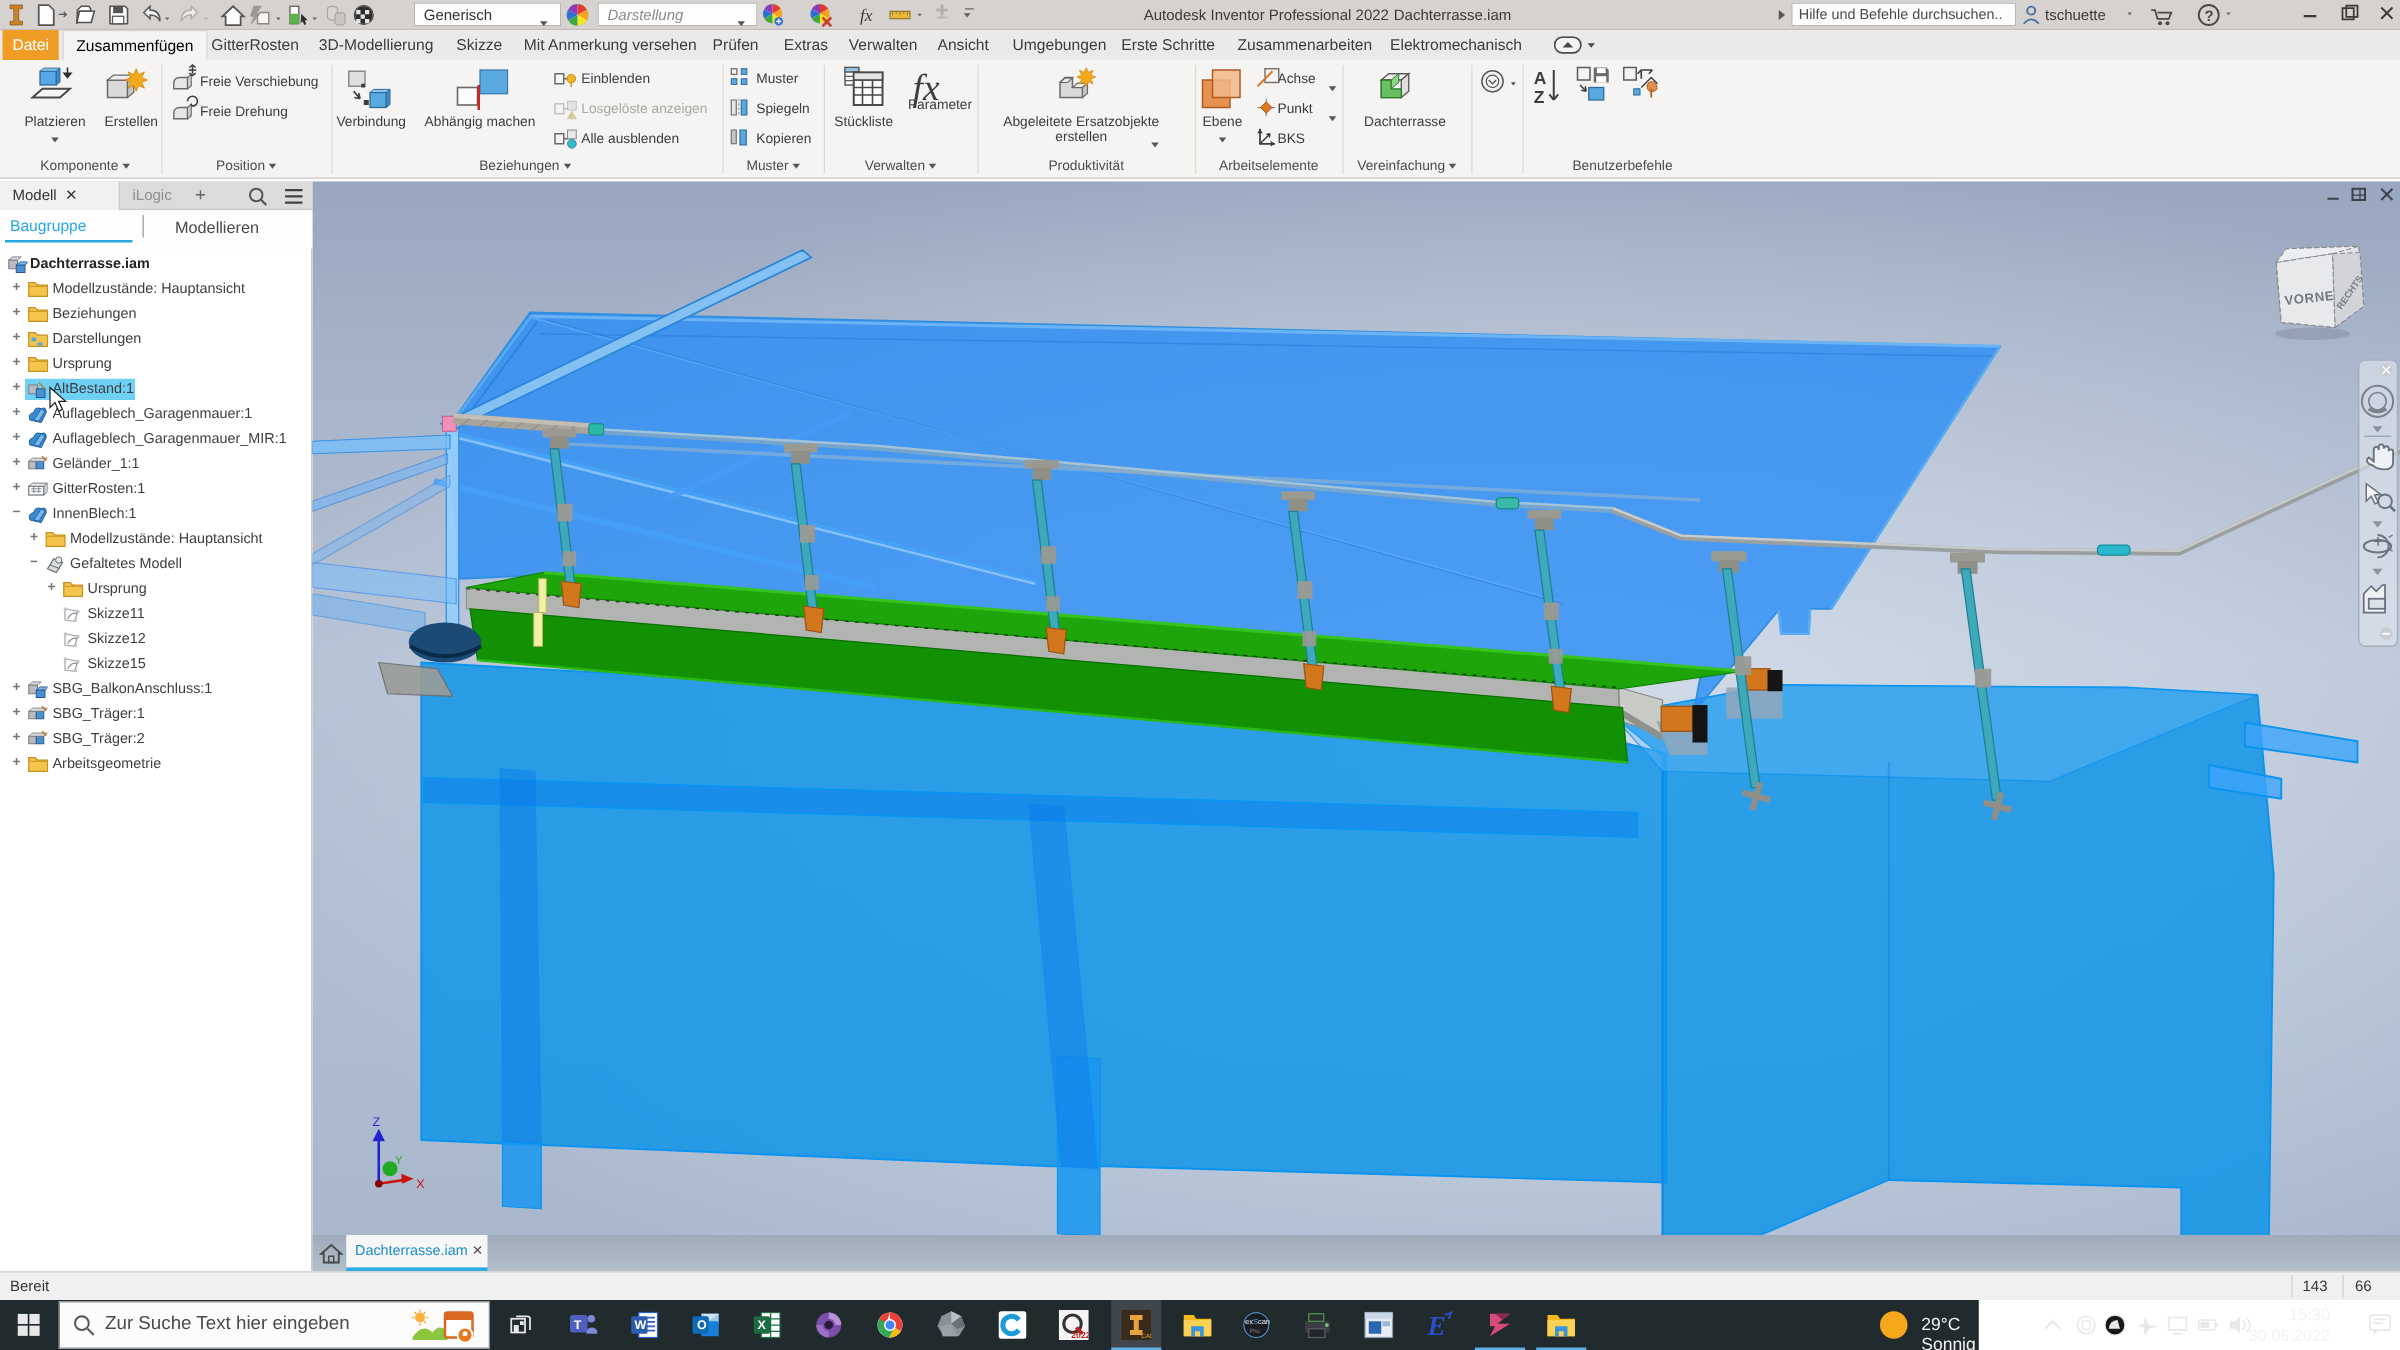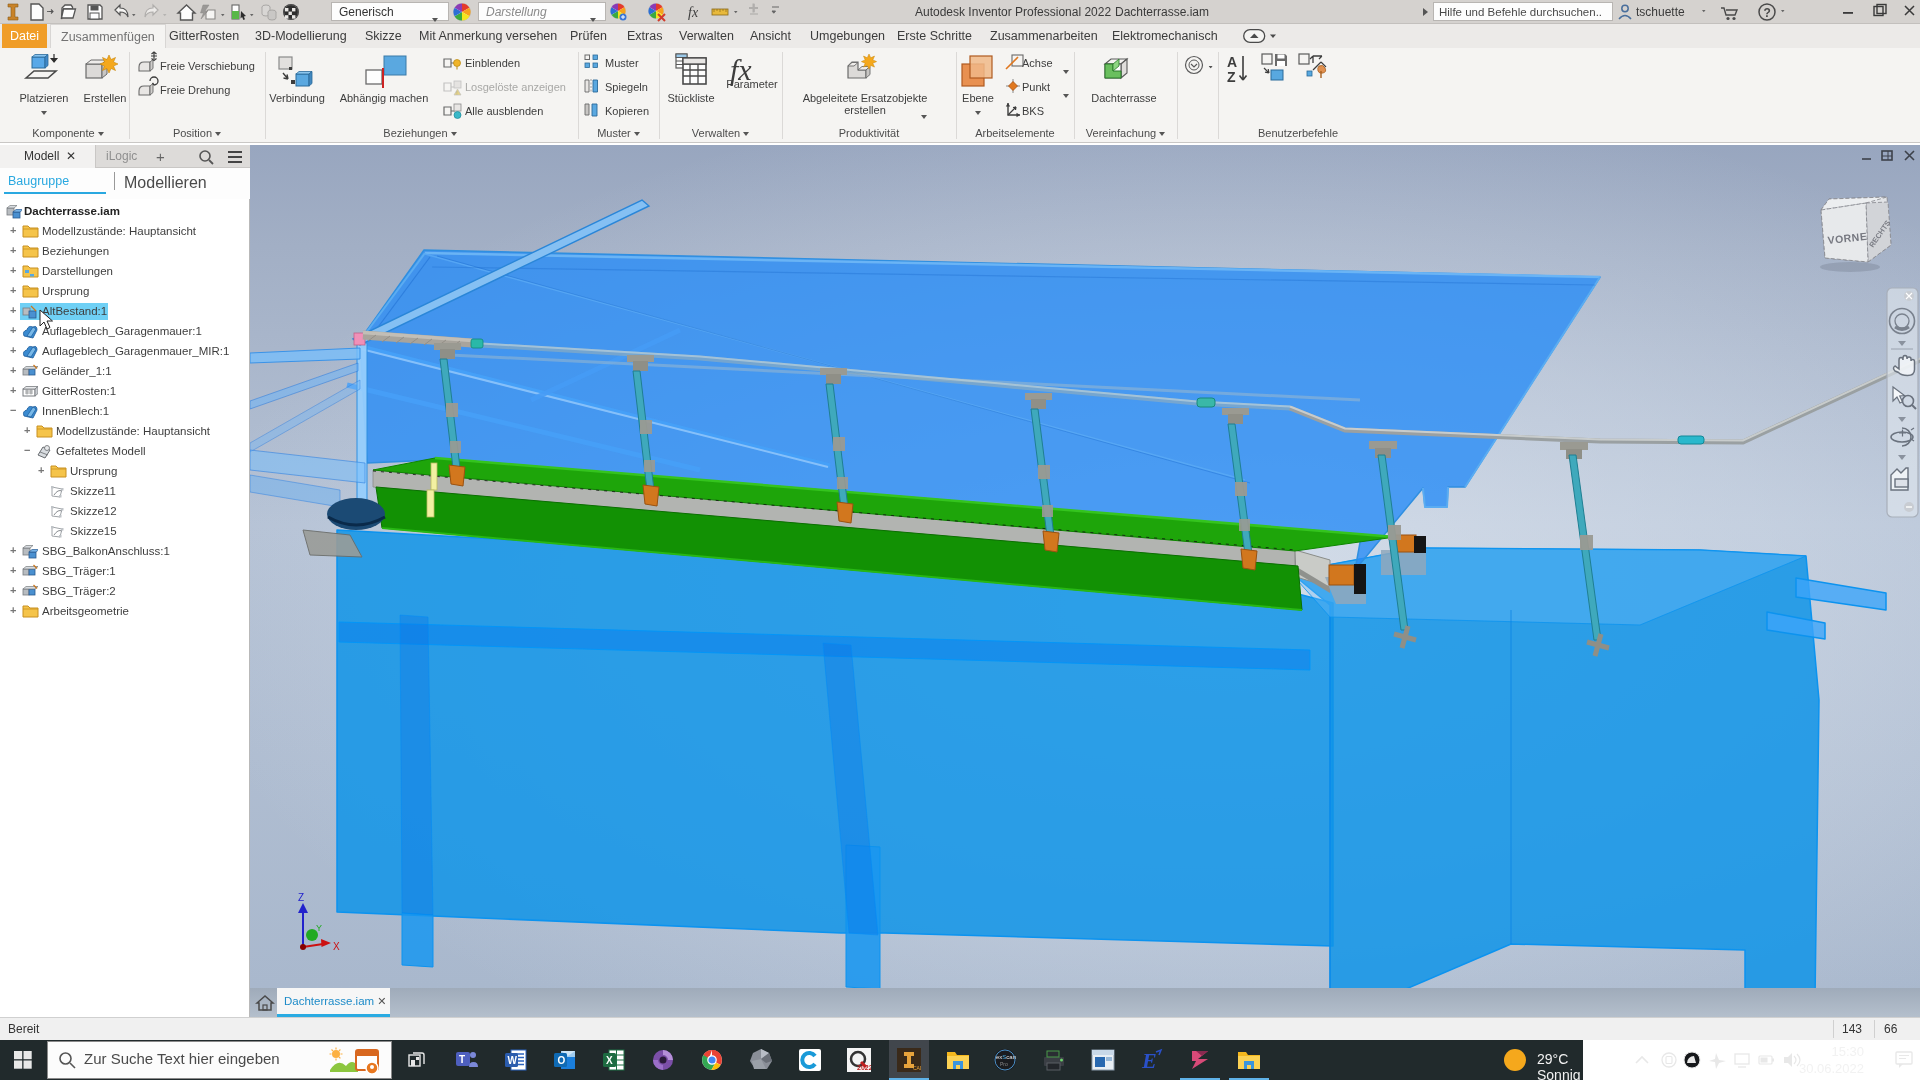--- a/index.html
+++ b/index.html
@@ -5,21 +5,21 @@
 body{font-family:"Liberation Sans",sans-serif;position:relative;background:#fff;-webkit-font-smoothing:antialiased}
 .abs{position:absolute}
 
 #titlebar{left:0;top:0;width:1920px;height:24px;background:#d5d2cf;border-bottom:1px solid #c3c0bd}
 #titlebar .ttext{position:absolute;top:5px;font-size:12px;color:#3a3a3a}
 #searchbox{position:absolute;left:1433px;top:2px;width:180px;height:19px;background:#fdfdfd;border:1px solid #b8b5b2;font-size:11.5px;color:#4a4a4a;line-height:18px;padding-left:5px}
 
 #tabrow{left:0;top:24px;width:1920px;height:24px;background:#eceae8}
 .rtab{position:absolute;top:0;height:24px;font-size:12.5px;color:#3c3c3c;line-height:24px;text-align:center;white-space:nowrap}
 #tab-datei{left:2px;width:45px;background:#f09d28;color:#fff}
-#tab-active{background:#f5f4f2;color:#737373;border:1px solid #d8d6d4;border-bottom:none;padding:0 10px}
+#tab-active{background:#f5f4f2;color:#000000;border:1px solid #d8d6d4;border-bottom:none;padding:0 10px}
 
 #ribbon{left:0;top:48px;width:1920px;height:95px;background:#f5f4f2;border-bottom:1px solid #c9c7c5}
 .rsep{position:absolute;top:4px;width:1px;height:87px;background:#dbd9d7}
 .rlabel{position:absolute;top:79px;font-size:11px;color:#4c4c4c;text-align:center;white-space:nowrap}
 .rbtn{position:absolute;font-size:11px;color:#3d3d3d;text-align:center;white-space:nowrap}
 .rsmall{position:absolute;font-size:11px;color:#3d3d3d;white-space:nowrap}
 .gray{color:#a8a8a6}
 .caret{display:inline-block;width:0;height:0;border-left:3.5px solid transparent;border-right:3.5px solid transparent;border-top:4px solid #555;vertical-align:middle}
 
 #panel{left:0;top:145px;width:250px;height:872px;background:#fff;border-right:1px solid #b9b9b9}
@@ -378,34 +378,34 @@
       <path d="M22 8 l5 5 m-5 -5 l-8 8" stroke="#3d3d3d" stroke-width="1.2" fill="none"></path>
       <path d="M20 12 q4 -2 6 2 q2 4 -2 5 q-4 1 -5 -2 q-1 -3 1 -5 Z" fill="#e09050" stroke="#a86020" stroke-width="0.8"></path>
       <path d="M22 17 v7" stroke="#a86020" stroke-width="1.4"></path>
       <rect x="8" y="17" width="5" height="5" fill="#58a8e0" stroke="#2a6a9a" stroke-width="0.8"></rect>
     </g>
   </svg>
 </div>
 
 <div class="abs" id="panel">
   <div id="paneltabs">
-    <div class="abs" style="left:0;top:0;width:96px;height:23px;background:#f2f1f0;border-right:1px solid #c9c7c5;font-size:12px;color:#333;line-height:23px;padding-left:24px">Modell &nbsp;✕</div>
+    <div class="abs" style="left:0;top:0;width:96px;height:23px;background:#f2f1f0;border-right:1px solid #c9c7c5;font-size:12px;color:#333;line-height:23px;padding-left:10px">Modell &nbsp;✕</div>
     <div class="abs" style="left:106px;top:0;font-size:12px;color:#8f8f8f;line-height:23px">iLogic</div>
     <div class="abs" style="left:156px;top:0;font-size:15px;color:#666;line-height:23px">+</div>
     <svg class="abs" style="left:198px;top:4px" width="46" height="16" viewBox="0 0 46 16">
       <circle cx="7" cy="7" r="5" fill="none" stroke="#555" stroke-width="1.6"></circle>
         <path d="M11 11 l4 4" stroke="#555" stroke-width="1.8"></path>
       <path d="M30 3 h14 M30 8 h14 M30 13 h14" stroke="#444" stroke-width="1.8"></path>
     </svg>
   </div>
   <div id="panelsub">
     <div class="abs" style="left:8px;top:6px;font-size:12.5px;color:#29a8e0">Baugruppe</div>
     <div class="abs" style="left:4px;top:24px;width:102px;height:2px;background:#29a8e0"></div>
     <div class="abs" style="left:114px;top:4px;width:1px;height:18px;background:#999"></div>
-    <div class="abs" style="left:124px;top:6px;font-size:16px;color:#4a4a4a">Modellieren</div>
+    <div class="abs" style="left:140px;top:6px;font-size:13px;color:#4a4a4a">Modellieren</div>
   </div>
   <div id="tree" style="position:absolute;left:0;top:56px;width:250px;height:810px">
       <div class="abs" style="left:6px;top:3px"><svg width="16" height="15" viewBox="0 0 16 15">
           <rect x="1" y="4" width="7" height="7" fill="#b8bcc0" stroke="#787c80" stroke-width="0.8"></rect>
           <path d="M1 4 l3 -2.5 h7 l-3 2.5Z" fill="#d8dce0" stroke="#787c80" stroke-width="0.7"></path>
           <rect x="7" y="8" width="7" height="6" fill="#4a90d0" stroke="#2a5a90" stroke-width="0.8"></rect>
           <path d="M7 8 l3 -2.5 h7 l-3 2.5Z" fill="#78b4e8" stroke="#2a5a90" stroke-width="0.7"></path>
         </svg></div>
       <div class="trow" style="left:24px;top:0px;font-weight:bold;color:#222">Dachterrasse.iam</div>
       <div class="texp" style="left:10px;top:25px">+</div>

